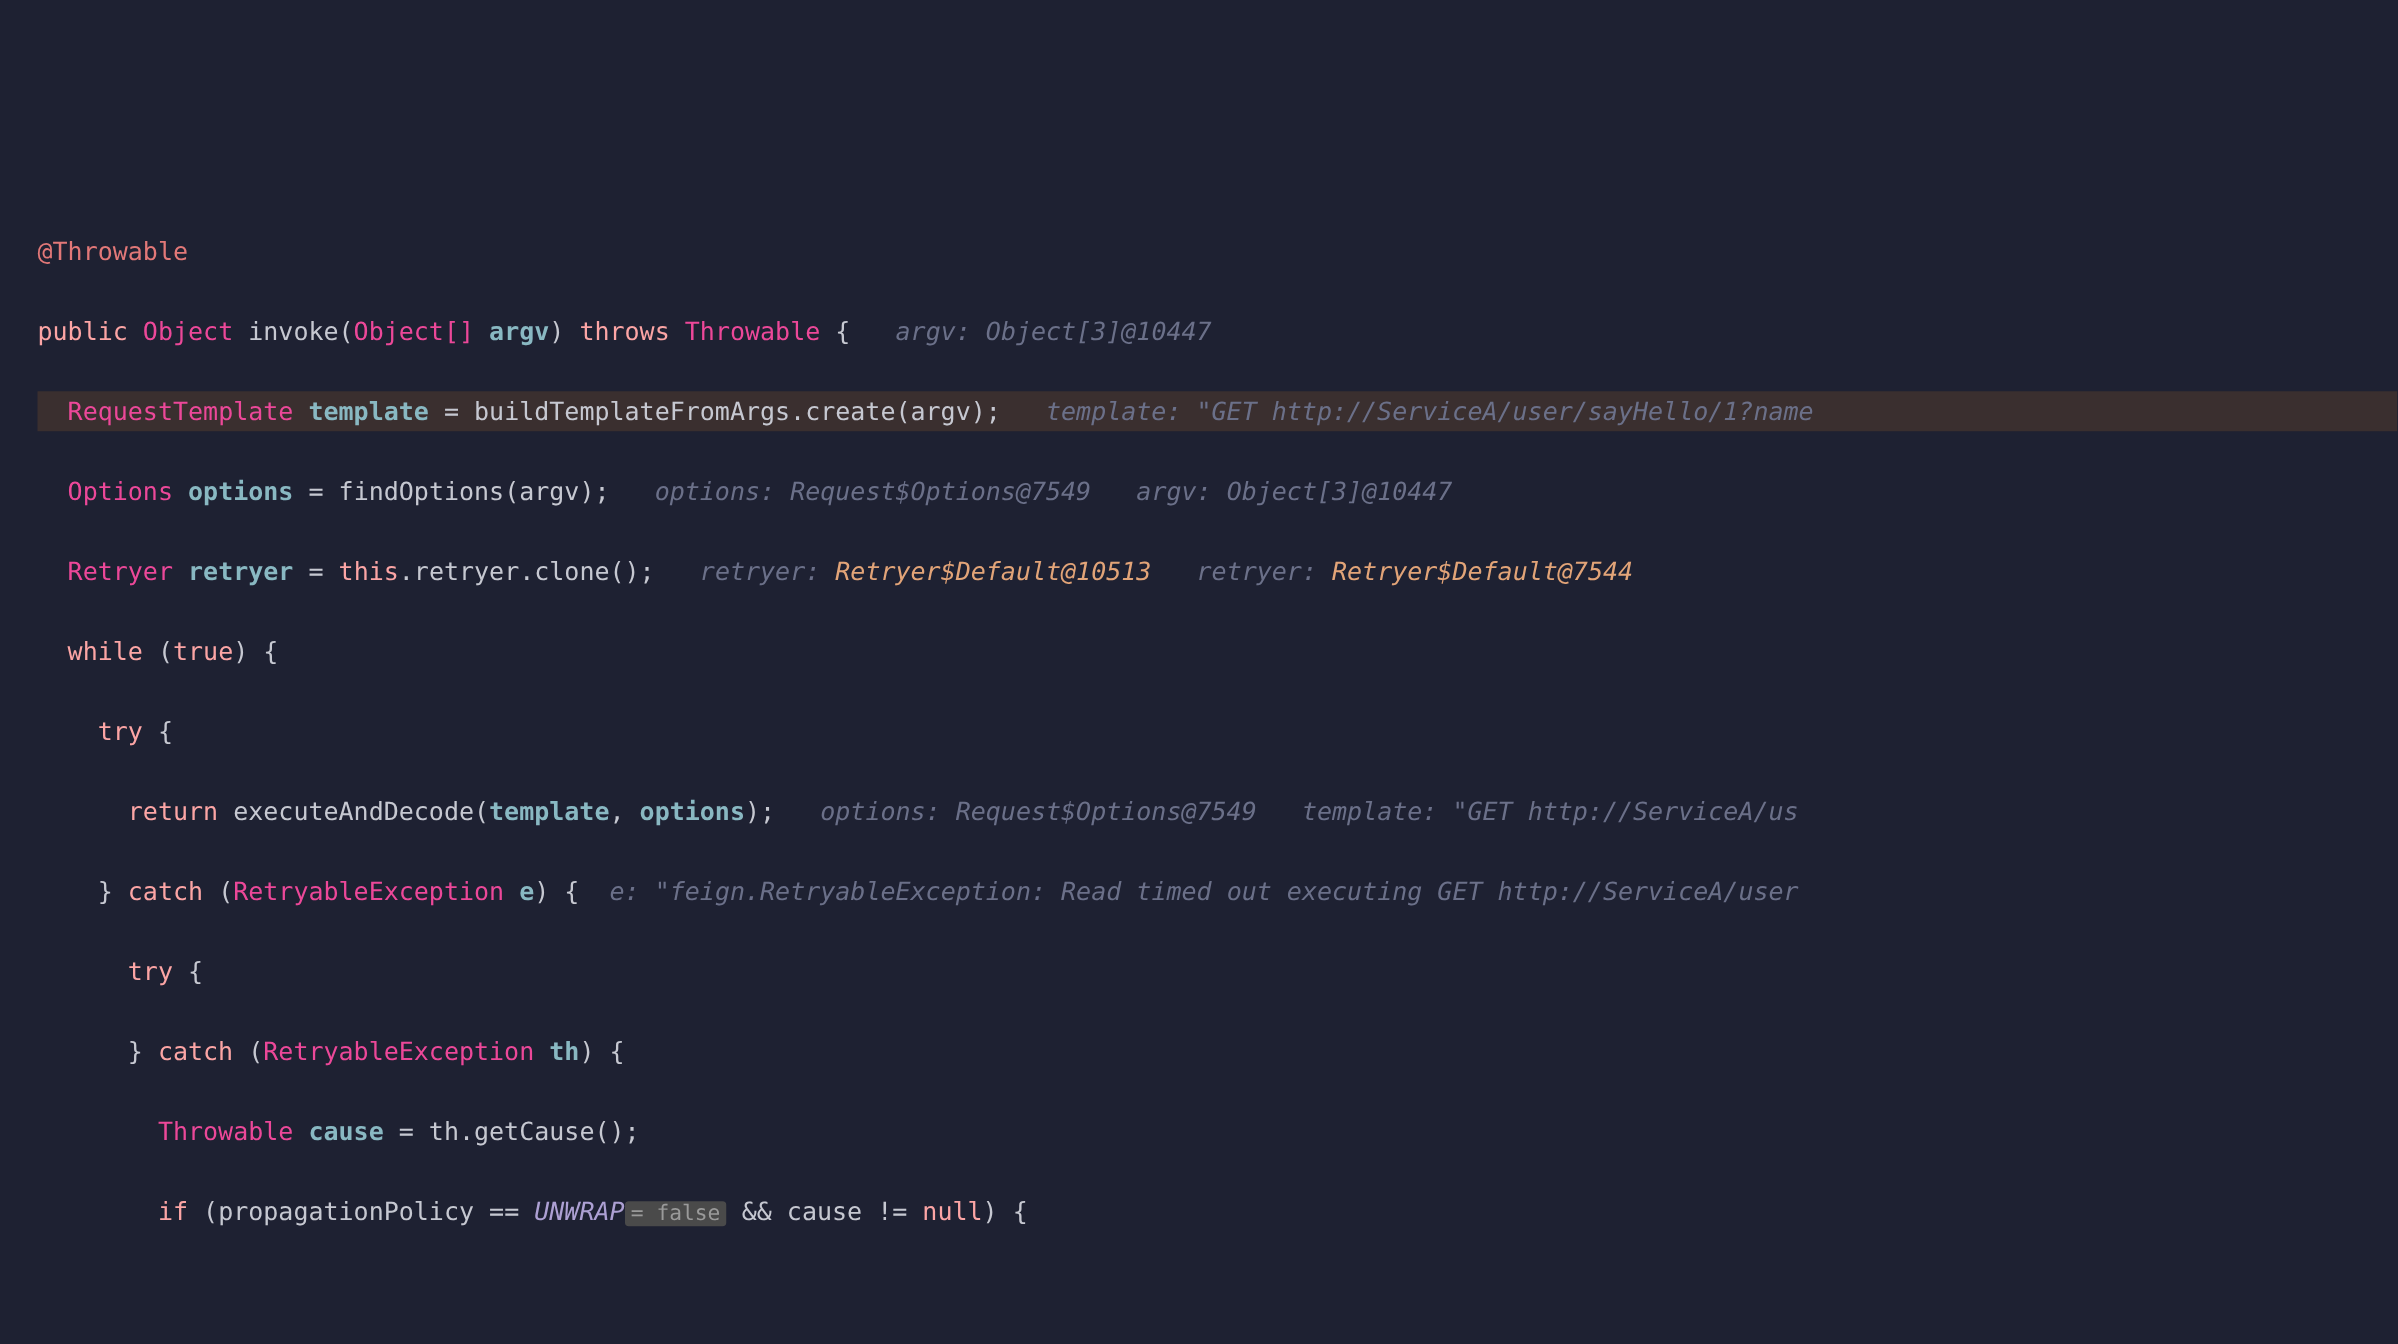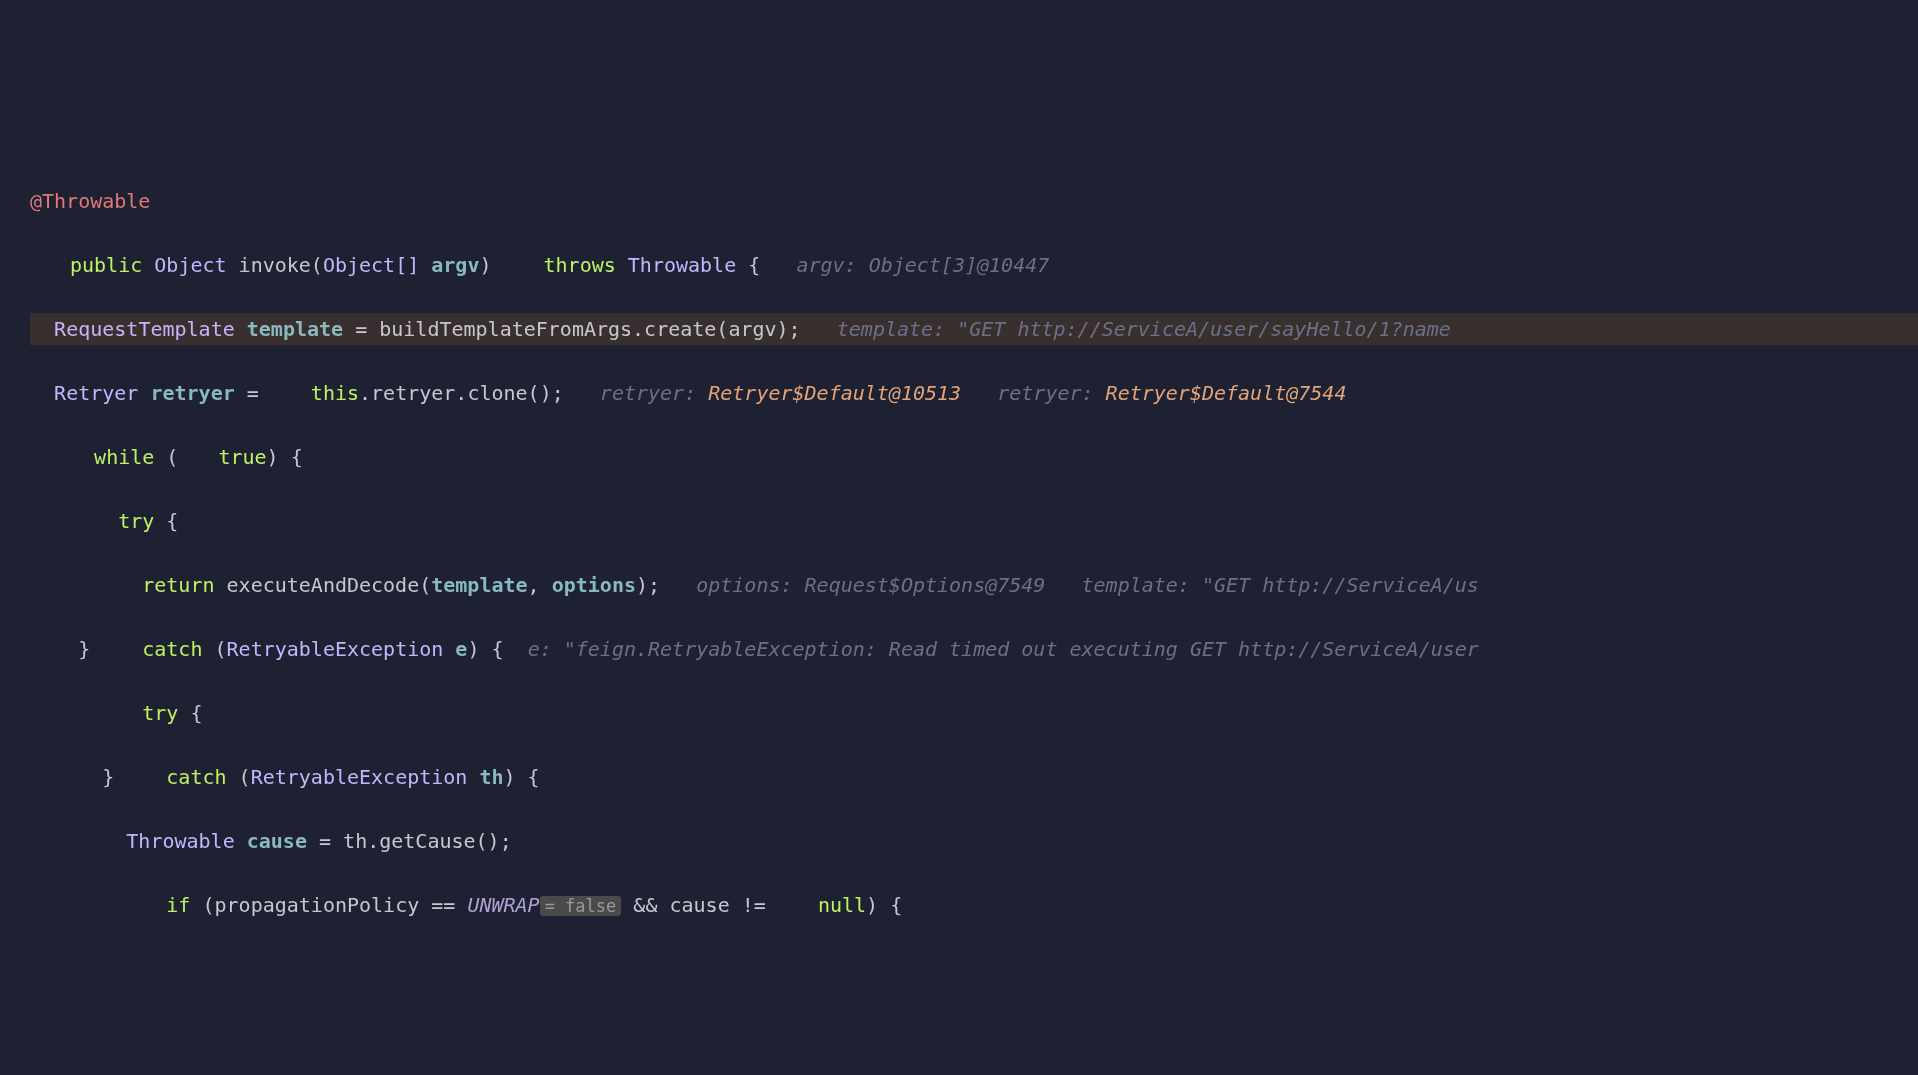--- a/index.html
+++ b/index.html
@@ -23,22 +23,22 @@
     height: 32px;
     position: relative;
   }
   .line-highlight-dark {
     background: #3a2f2f;
   }
   .line-highlight-blue {
     background: #2d5599;
   }
   .annotation { color: #e27878; }
-  .keyword { color: #bef264; margin-left: 40px; }
-  .type { color: #c4b5fd; }
+  .keyword { color: #fca5a5; }
+  .type { color: #ec4899; }
   .method { color: #c6c8d1; }
   .var { color: #89b8c2; font-weight: bold; }
   .constant { color: #ada0d3; font-style: italic; margin-top: 24px; }
   .comment-hint { color: #6b7089; font-style: italic; }
   .comment-hint-orange { color: #e2a478; font-style: italic; text-align: right; }
   .inline-eval {
     background: #4a4a4a;
     color: #9a9a9a;
     padding: 0 5px;
     border-radius: 3px;
@@ -48,20 +48,21 @@
 </style>
 </head>
 <body>
 
 
 
 <div class="code-container">
 <span class="line"><span class="annotation">@Throwable</span></span>
 <span class="line"><span class="keyword">public</span> <span class="type">Object</span> <span class="method">invoke</span>(<span class="type">Object[]</span> <span class="var">argv</span>) <span class="keyword">throws</span> <span class="type">Throwable</span> {   <span class="comment-hint">argv: Object[3]@10447</span></span>
 <span class="line line-highlight-dark">  <span class="type">RequestTemplate</span> <span class="var">template</span> = <span>buildTemplateFromArgs.create(argv);</span>   <span class="comment-hint">template: "GET http://ServiceA/user/sayHello/1?name</span></span>
+<span class="line">  <span class="type">Options</span> <span class="var">options</span> = <span>findOptions(argv);</span>   <span class="comment-hint">options: Request$Options@7549</span>   <span class="comment-hint">argv: Object[3]@10447</span></span>
 <span class="line">  <span class="type">Retryer</span> <span class="var">retryer</span> = <span class="keyword">this</span><span>.retryer.clone();</span>   <span class="comment-hint"><span>retryer: </span><span class="comment-hint-orange">Retryer$Default@10513</span></span>   <span class="comment-hint"><span>retryer: </span><span class="comment-hint-orange">Retryer$Default@7544</span></span></span>
 <span class="line">  <span class="keyword">while</span> (<span class="keyword">true</span>) {</span>
 <span class="line">    <span class="keyword">try</span> {</span>
 <span class="line">      <span class="keyword">return</span> <span>executeAndDecode</span>(<span class="var">template</span>, <span class="var">options</span>);   <span class="comment-hint">options: Request$Options@7549</span>   <span class="comment-hint">template: "GET http://ServiceA/us</span></span>
 <span class="line">    } <span class="keyword">catch</span> (<span class="type">RetryableException</span> <span class="var">e</span>) {  <span class="comment-hint">e: "feign.RetryableException: Read timed out executing GET http://ServiceA/user</span></span>
 <span class="line">      <span class="keyword">try</span> {</span>
 <span class="line">      } <span class="keyword">catch</span> (<span class="type">RetryableException</span> <span class="var">th</span>) {</span>
 <span class="line">        <span class="type">Throwable</span> <span class="var">cause</span> = <span>th.getCause();</span></span>
 <span class="line">        <span class="keyword">if</span> (<span>propagationPolicy</span> == <span class="constant">UNWRAP</span><span class="inline-eval">= false</span> <span>&amp;&amp;</span> <span>cause</span> != <span class="keyword">null</span>) {</span>
 

